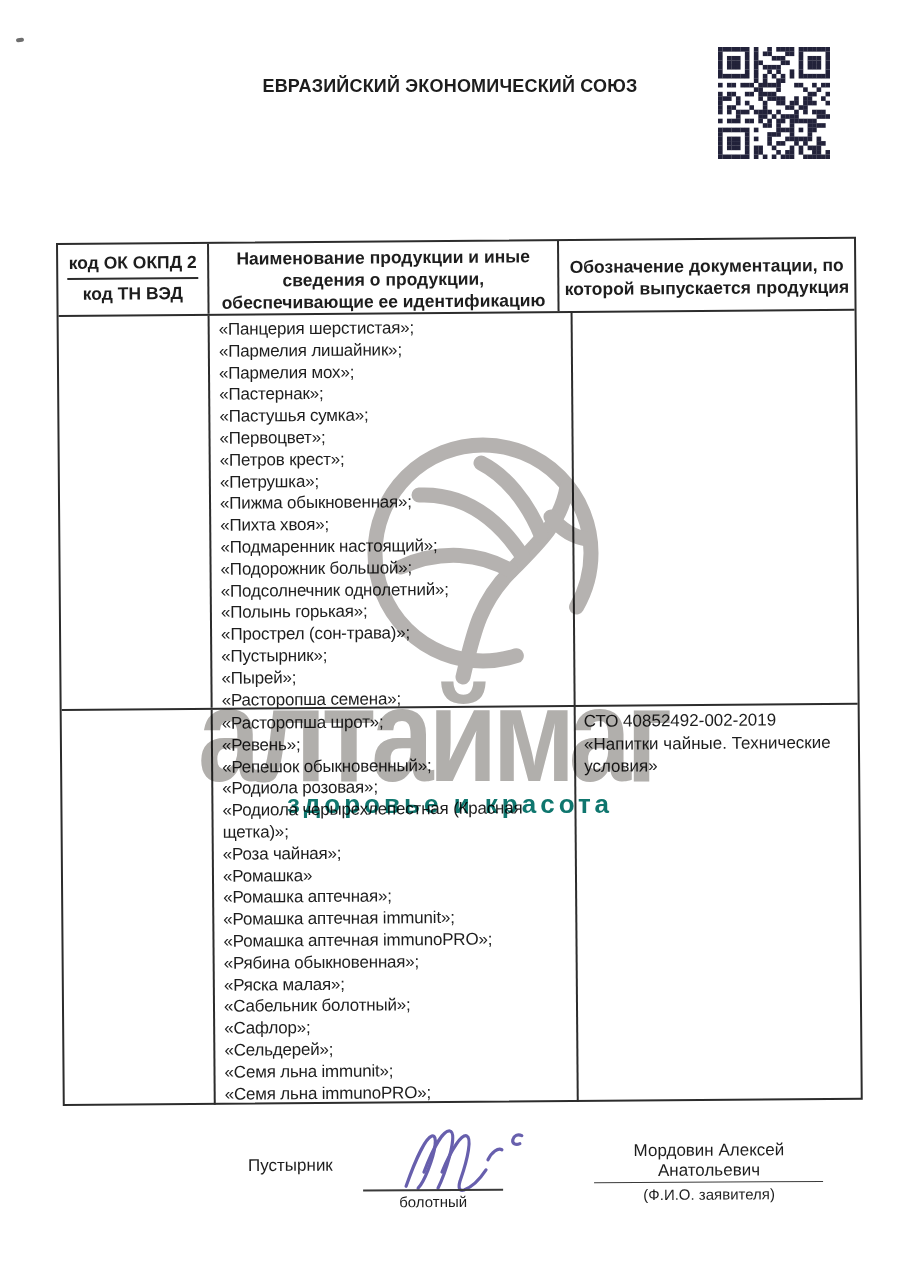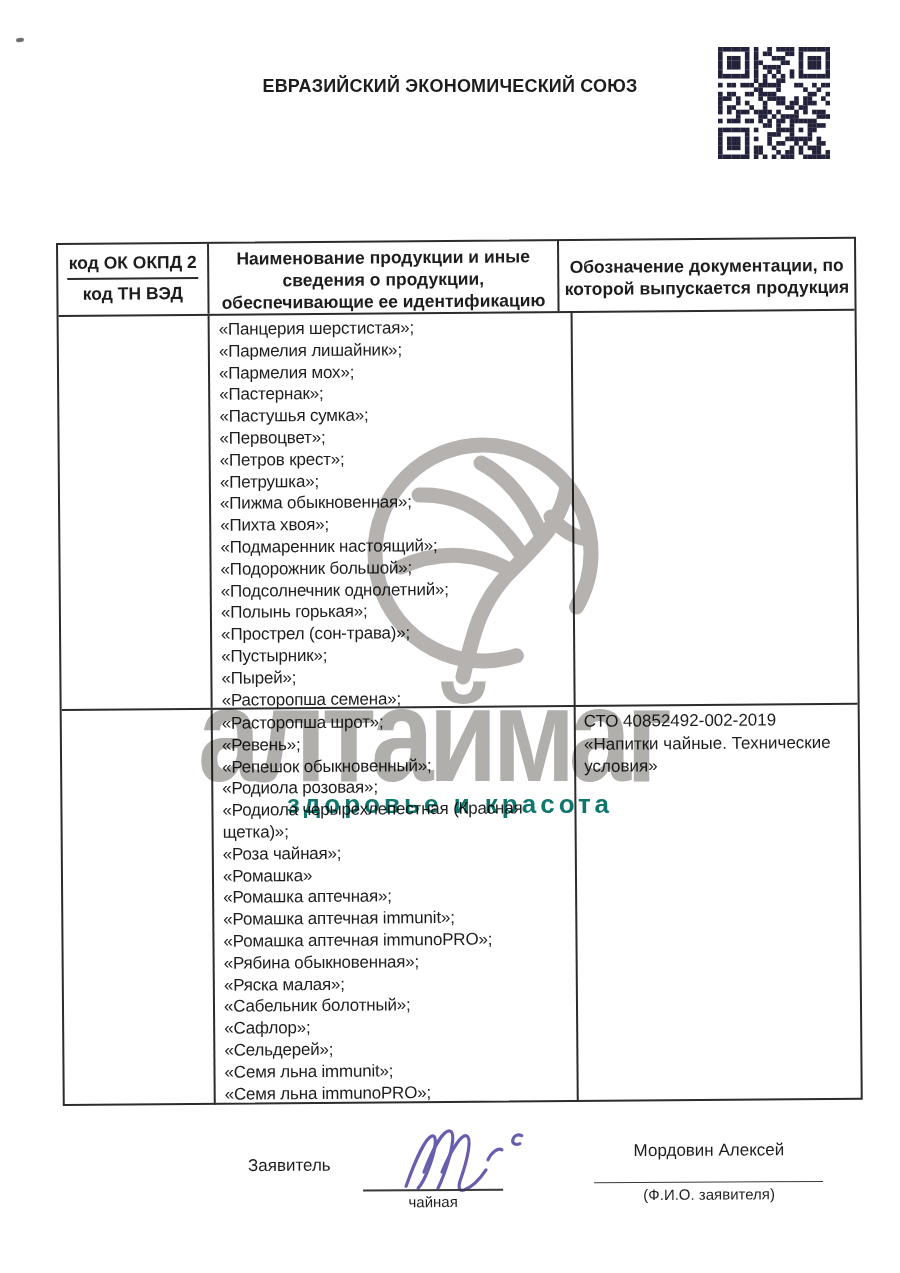--- a/index.html
+++ b/index.html
@@ -455,32 +455,33 @@
       <path d="M 166,146 C 136,128 96,124 56,142"></path>
       <path d="M 178,132 C 152,92 118,68 74,70"></path>
       <path d="M 196,110 C 182,76 160,50 136,38"></path>
       <path d="M 206,92 C 216,104 228,112 242,114"></path>
     </g>
   </svg>
   <div class="wm wm-text">алтаймаг</div>
   <div class="wm wm-sub">здоровье и красота</div>
 
   <div class="footer">
-    <div class="applicant">Заявитель</div>
+    <div class="applicant">Пустырник</div>
     <svg class="sig-svg" viewBox="0 0 150 74">
       <g fill="none" stroke="#5b52a6" stroke-width="3.2" stroke-linecap="round" stroke-linejoin="round" opacity="0.92">
         <path d="M 8,62 C 18,34 28,14 34,12 C 40,10 38,26 30,46 C 26,56 22,62 20,64"></path>
         <path d="M 26,48 C 36,22 46,6 52,7 C 58,8 54,28 46,50 C 43,58 41,62 40,64"></path>
         <path d="M 44,48 C 54,24 64,10 69,12 C 74,14 70,34 63,54 C 60,62 60,68 66,66 C 74,63 82,55 88,46"></path>
         <path d="M 90,36 C 94,28 100,24 104,26"></path>
         <path d="M 124,12 C 120,10 116,12 115,16 C 114,20 118,22 122,20"></path>
       </g>
     </svg>
     <div class="sig-line"></div>
-    <div class="sig-cap">чайная</div>
+    <div class="sig-cap">болотный</div>
     <div class="fio">
       <div>Мордовин Алексей</div>
+      <div>Анатольевич</div>
     </div>
     <div class="fio-line"></div>
     <div class="fio-cap">(Ф.И.О. заявителя)</div>
   </div>
 
 </div>
 
 </body></html>

